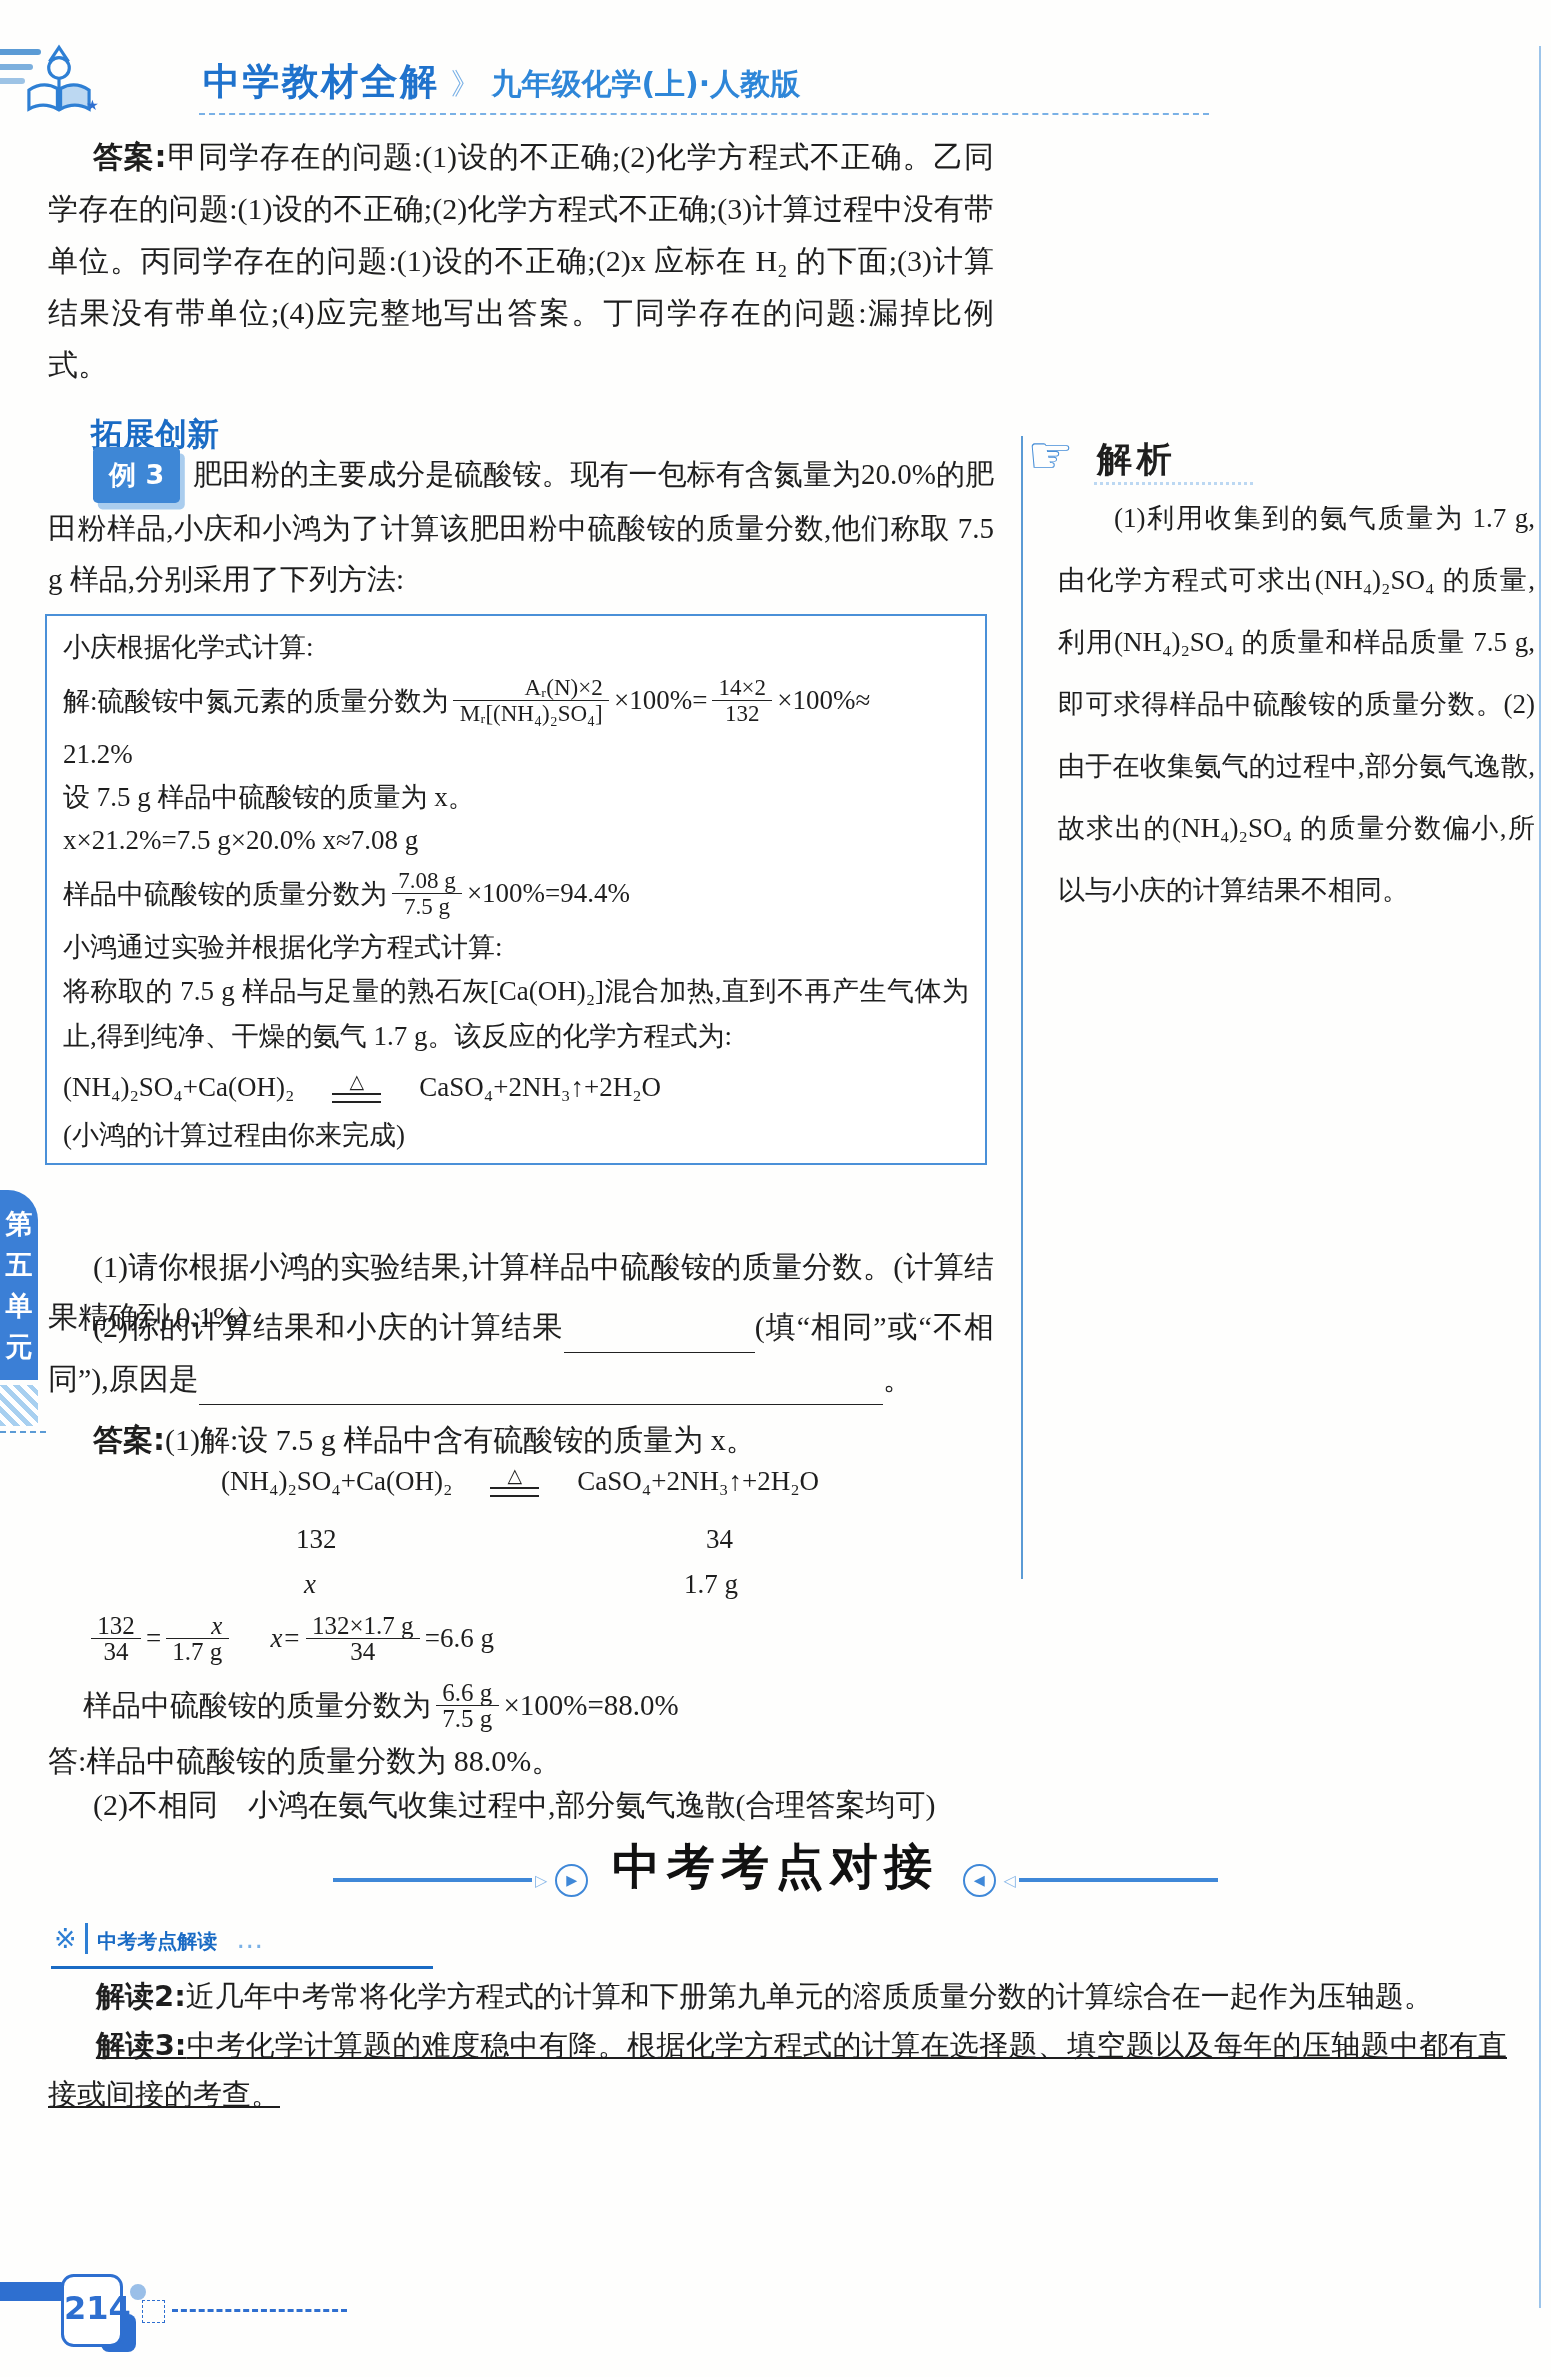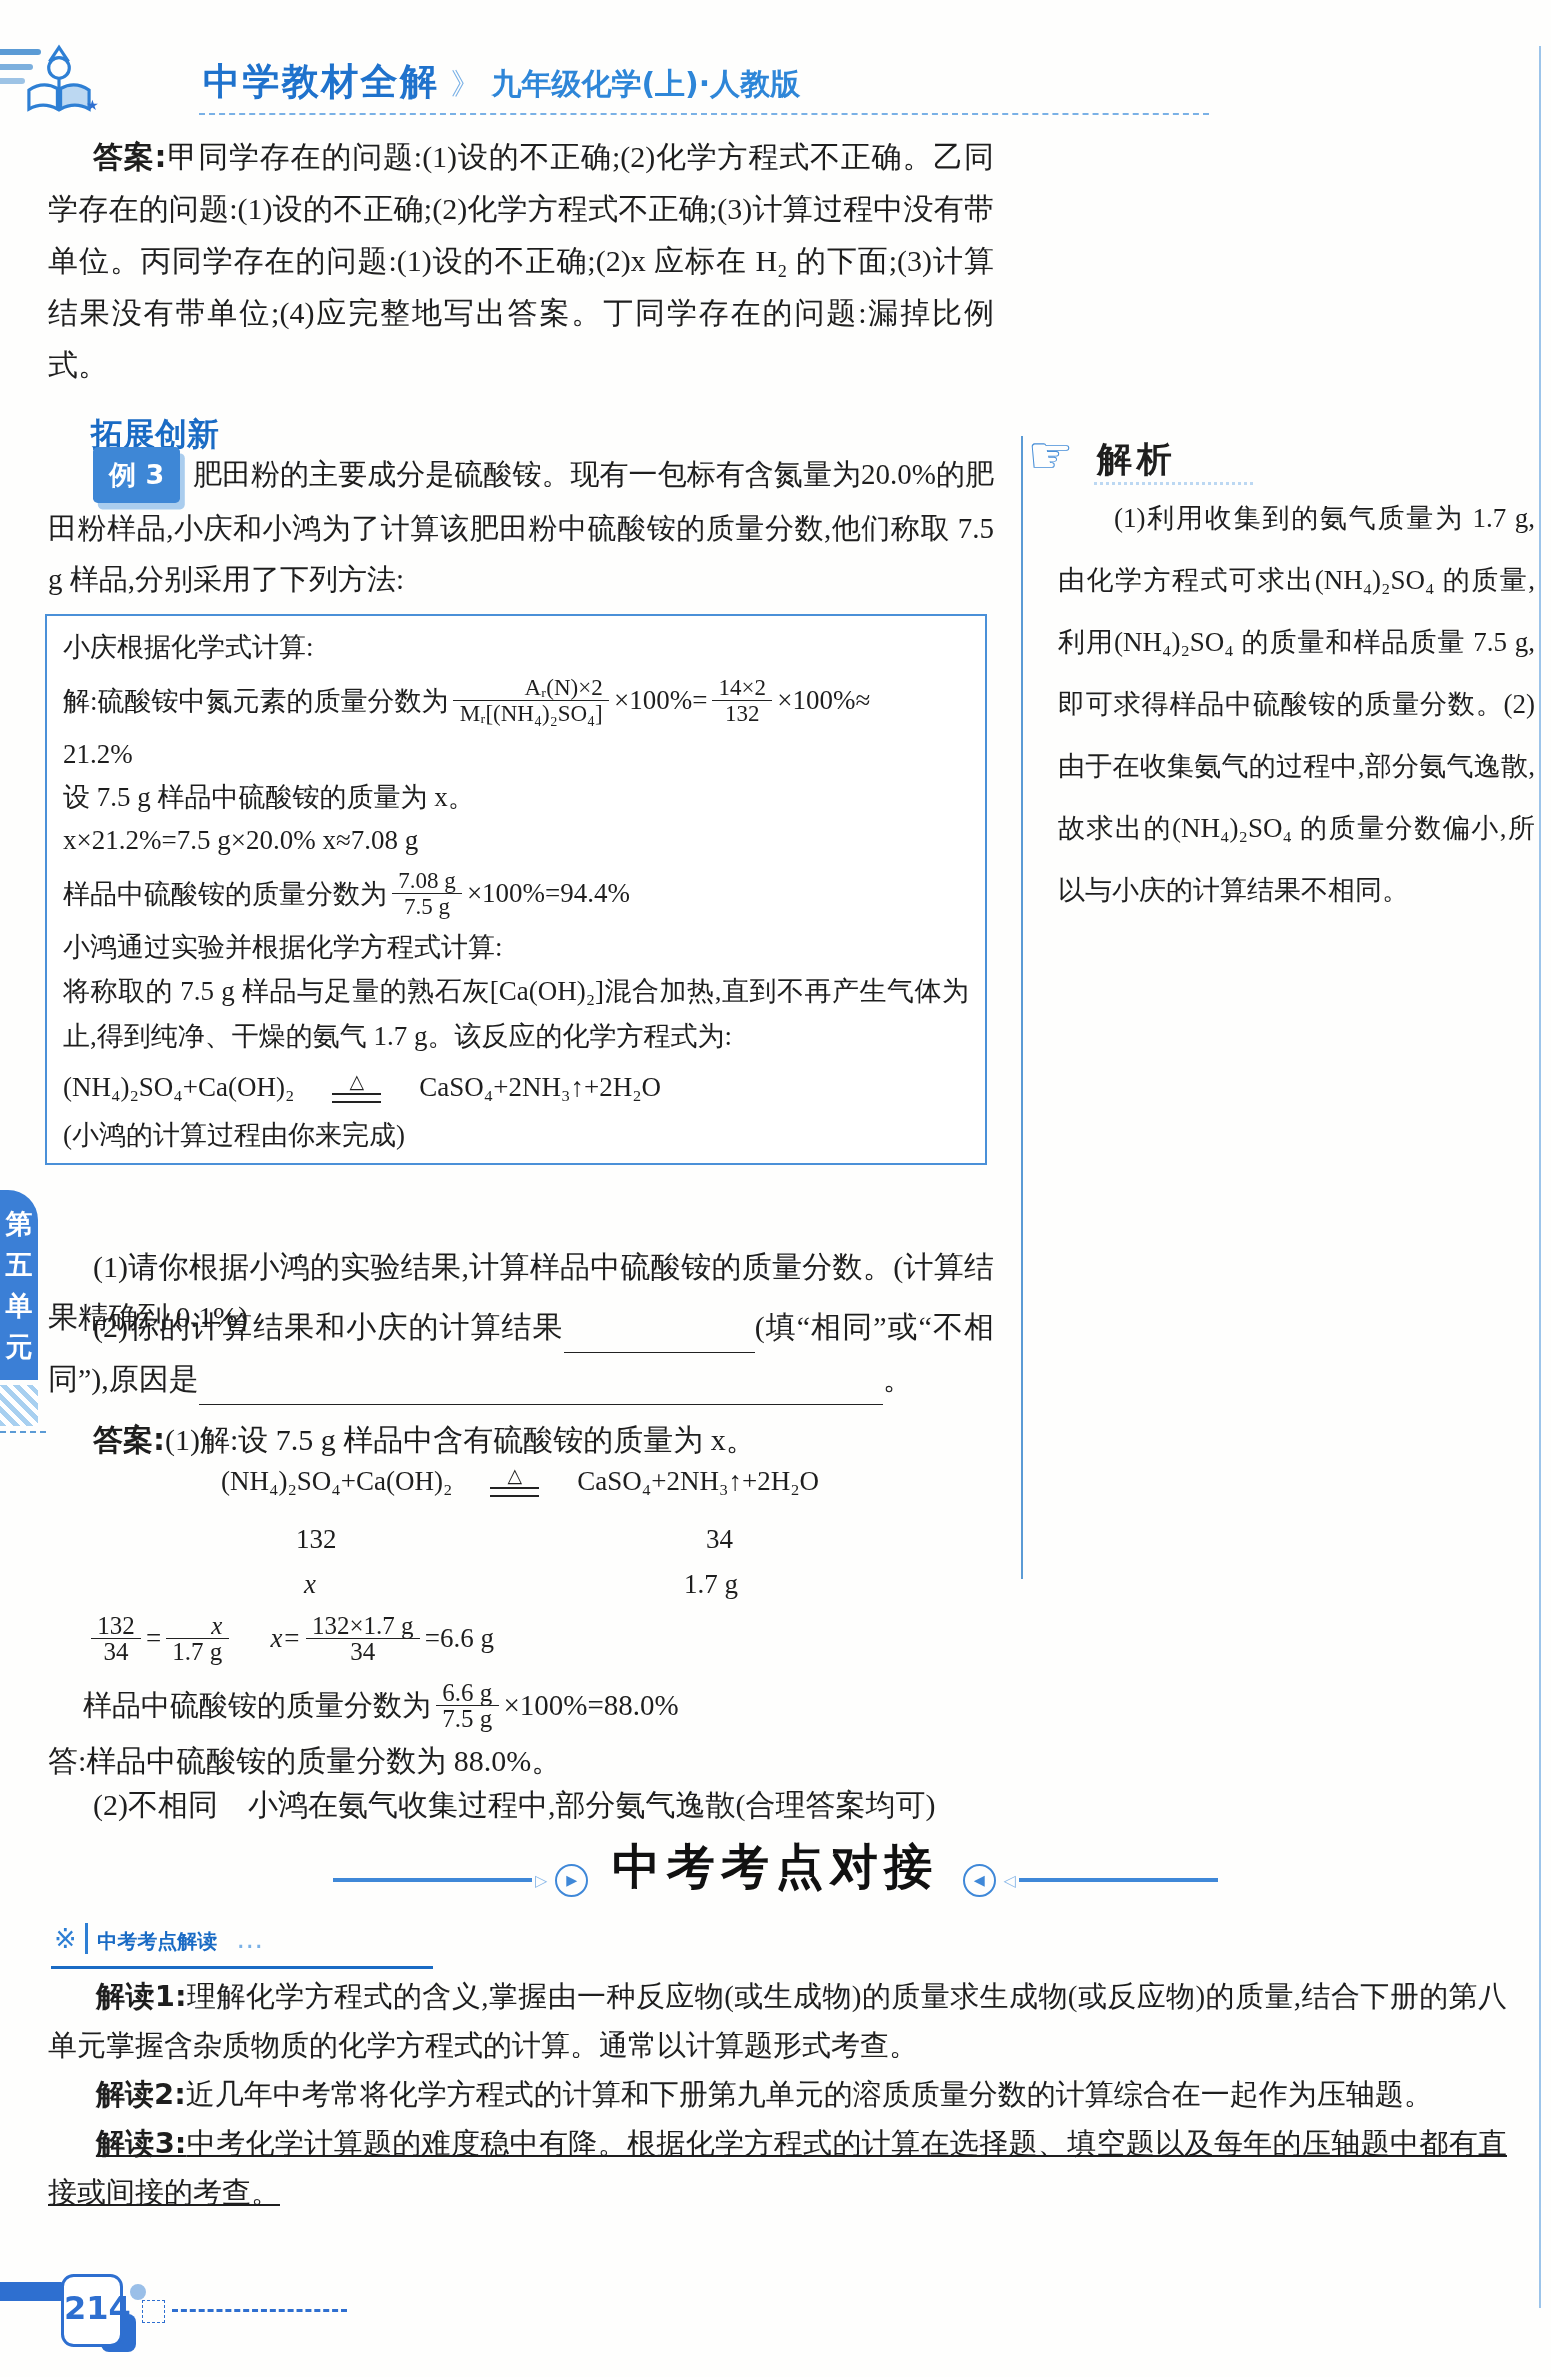--- a/index.html
+++ b/index.html
@@ -215,23 +215,20 @@
   <span class="deco-line"></span>
 </div>
 
 <div class="abs sans" style="left:54px;top:1923px;white-space:nowrap;">
   <span id="sub-icon">※</span><span id="exam-sub">中考考点解读</span><span id="sub-dots">…</span>
 </div>
 <div class="abs" id="sub-underline" style="left:51px;top:1966px;width:382px;"></div>
 
 <div class="abs" style="left:48px;top:1972px;width:1459px;">
   <p class="exam-para" style="margin:0;">
-    <b class="lbl">解读1:</b><span>理解化学方程式的含义,掌握由一种反应物(或生成物)的质量求生成物(或反应物)的质量,结合下册的第八单元掌握含杂质物质的化学方程式的计算。通常以计算题形式考查。</span>
-  </p>
-  <p class="exam-para" style="margin:0;">
     <b class="lbl">解读2:</b><span>近几年中考常将化学方程式的计算和下册第九单元的溶质质量分数的计算综合在一起作为压轴题。</span>
   </p>
   <p class="exam-para" style="margin:0;text-decoration:underline;">
     <b class="lbl">解读3:</b><span>中考化学计算题的难度稳中有降。根据化学方程式的计算在选择题、填空题以及每年的压轴题中都有直接或间接的考查。</span>
   </p>
 </div>
 
 <div class="abs sans" id="tab5" style="left:0;top:1190px;">
   <div>第</div>
   <div>五</div>

